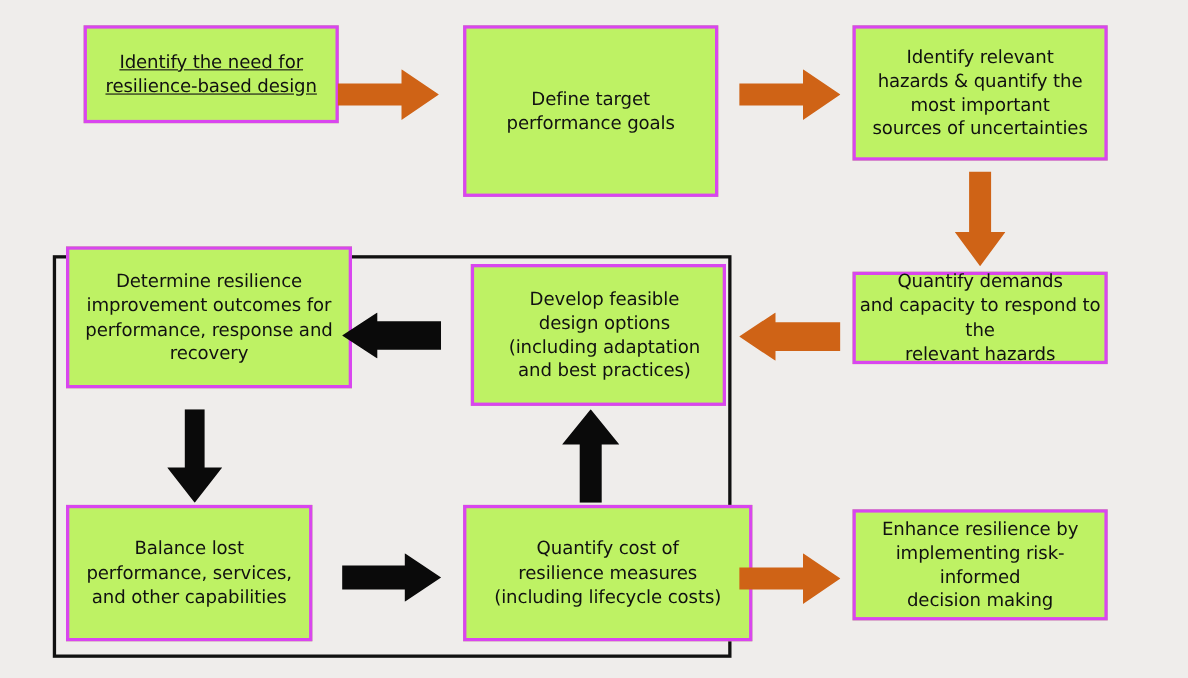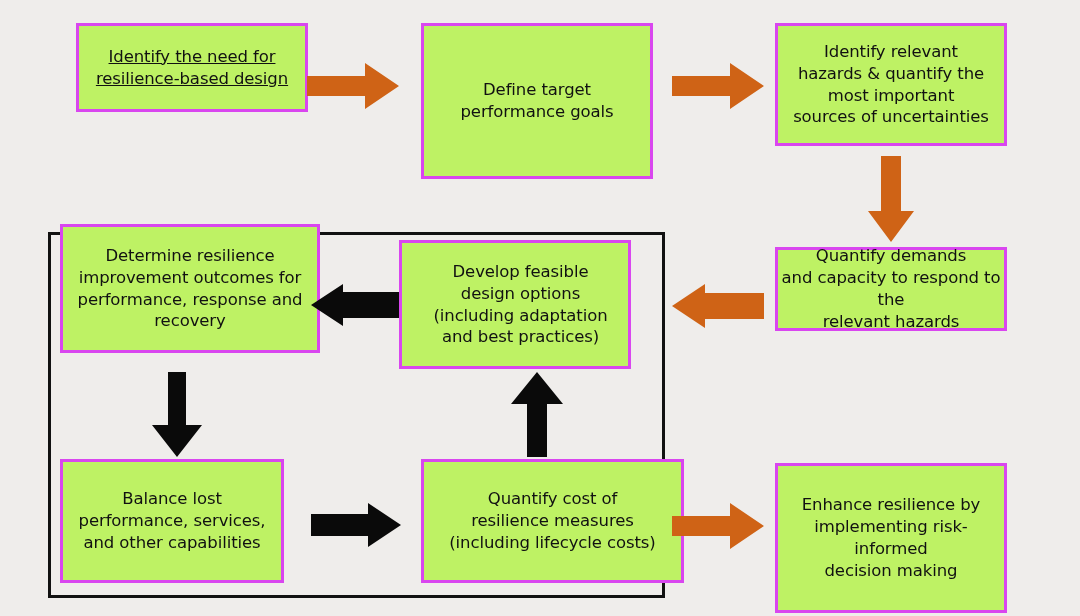--- a/index.html
+++ b/index.html
@@ -94,21 +94,21 @@
 improvement outcomes for
 performance, response and
 recovery</div>
 
   <div class="arrow" style="left:311px; top:284px;">
     <svg width="90" height="42" viewBox="0 0 90 42">
       <polygon points="0,21 32,0 32,8 90,8 90,34 32,34 32,42" fill="#0a0a0a"></polygon>
     </svg>
   </div>
 
-  <div class="box" style="left:399px; top:240px; width:232px; height:129px;padding-left:11px;">Develop feasible
+  <div class="box" style="left:428px; top:240px; width:232px; height:129px;padding-left:11px;">Develop feasible
 design options
 (including adaptation
 and best practices)</div>
 
   <div class="arrow" style="left:672px; top:284px;">
     <svg width="92" height="44" viewBox="0 0 92 44">
       <polygon points="0,22 33,0 33,9 92,9 92,35 33,35 33,44" fill="#cf6316"></polygon>
     </svg>
   </div>
 
@@ -141,17 +141,17 @@
   <div class="box" style="left:421px; top:459px; width:263px; height:124px;">Quantify cost of
 resilience measures
 (including lifecycle costs)</div>
 
   <div class="arrow" style="left:672px; top:503px;">
     <svg width="92" height="46" viewBox="0 0 92 46">
       <polygon points="0,13 58,13 58,0 92,23 58,46 58,33 0,33" fill="#cf6316"></polygon>
     </svg>
   </div>
 
-  <div class="box" style="left:775px; top:463px; width:232px; height:150px;">Enhance resilience by
+  <div class="box" style="left:775px; top:463px; width:232px; height:101px;">Enhance resilience by
 implementing risk-informed
 decision making</div>
 
 </div>
 
 </body></html>

